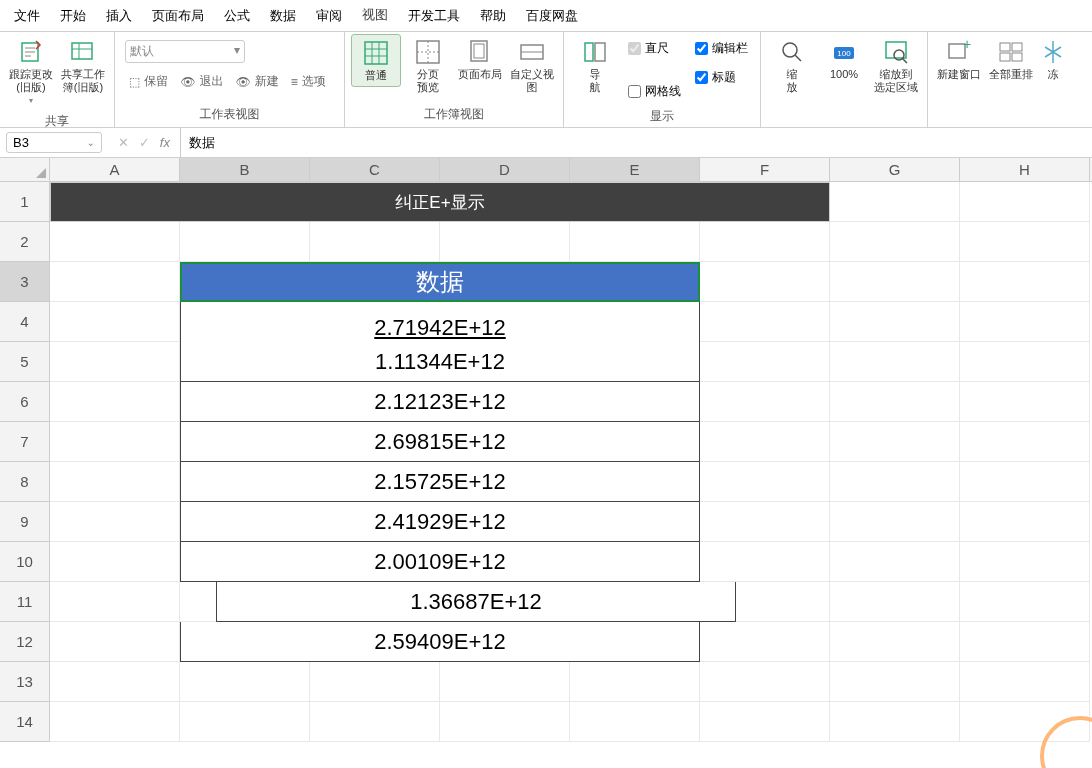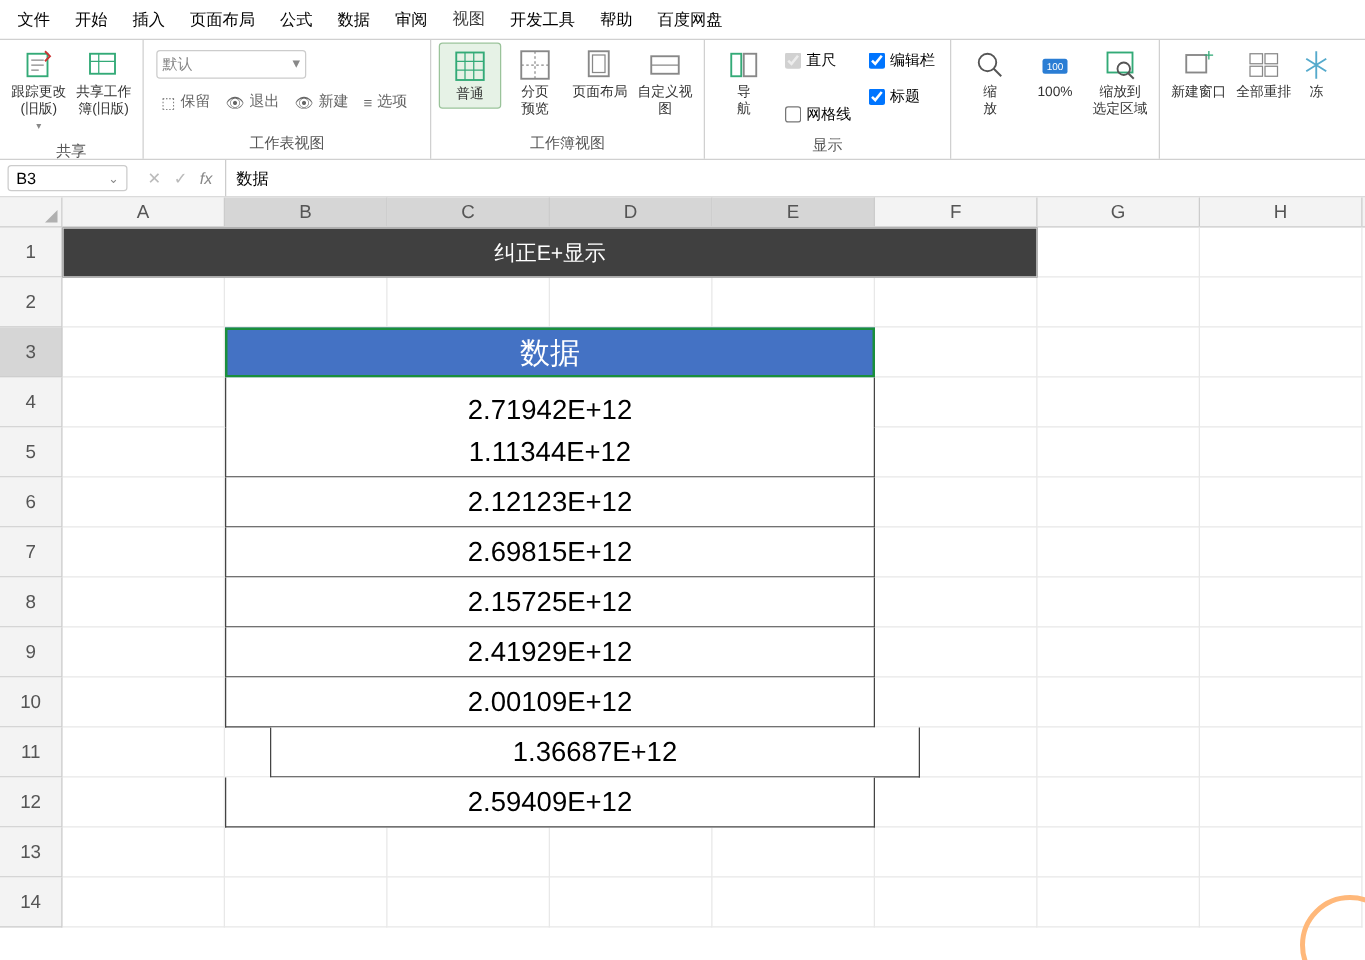--- a/index.html
+++ b/index.html
@@ -450,21 +450,21 @@
     </div>
 
   <div class="title-banner" id="titlebanner" style="left: 50px; top: 24px; width: 780px; height: 40px;">
     <span>纠正E+显示</span>
   </div>
 
   <div class="data-header" id="dataheader" style="left: 180px; top: 104px; width: 520px; height: 40px;">
     <span>数据</span>
   </div>
   <div id="datacells">
-      <div class="data-cell" style="left: 180px; top: 144px; width: 520px; height: 52px;">2.71942E+12</div>
+      <div class="data-cell" style="left: 180px; top: 144px; width: 520px; height: 52px; text-decoration: underline;">2.71942E+12</div>
       <div class="data-cell" style="left: 180px; top: 184px; width: 520px; height: 40px;">1.11344E+12</div>
       <div class="data-cell" style="left: 180px; top: 224px; width: 520px; height: 40px;">2.12123E+12</div>
       <div class="data-cell" style="left: 180px; top: 264px; width: 520px; height: 40px;">2.69815E+12</div>
       <div class="data-cell" style="left: 180px; top: 304px; width: 520px; height: 40px;">2.15725E+12</div>
       <div class="data-cell" style="left: 180px; top: 344px; width: 520px; height: 40px;">2.41929E+12</div>
       <div class="data-cell" style="left: 180px; top: 384px; width: 520px; height: 40px;">2.00109E+12</div>
       <div class="data-cell" style="left: 180px; top: 424px; width: 520px; height: 40px; margin-left: 36px;">1.36687E+12</div>
       <div class="data-cell" style="left: 180px; top: 464px; width: 520px; height: 40px;">2.59409E+12</div>
     </div>
 </div>

